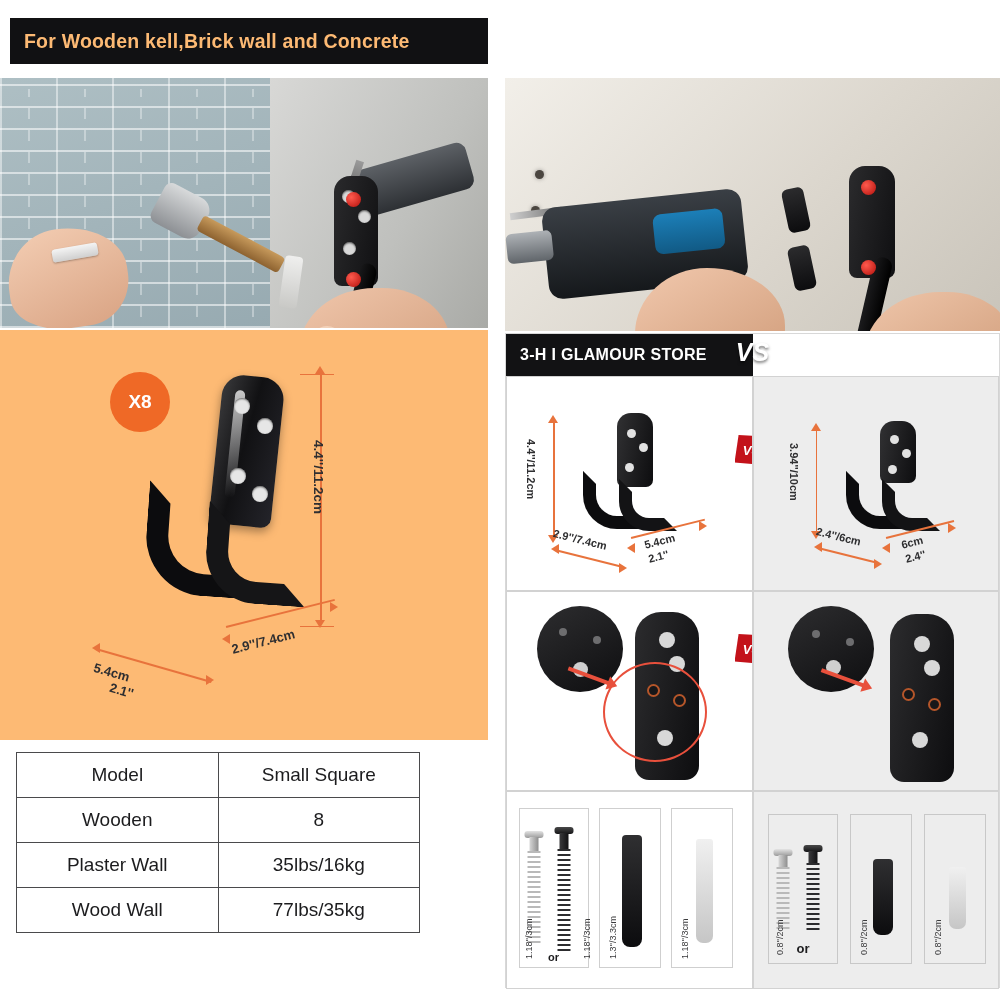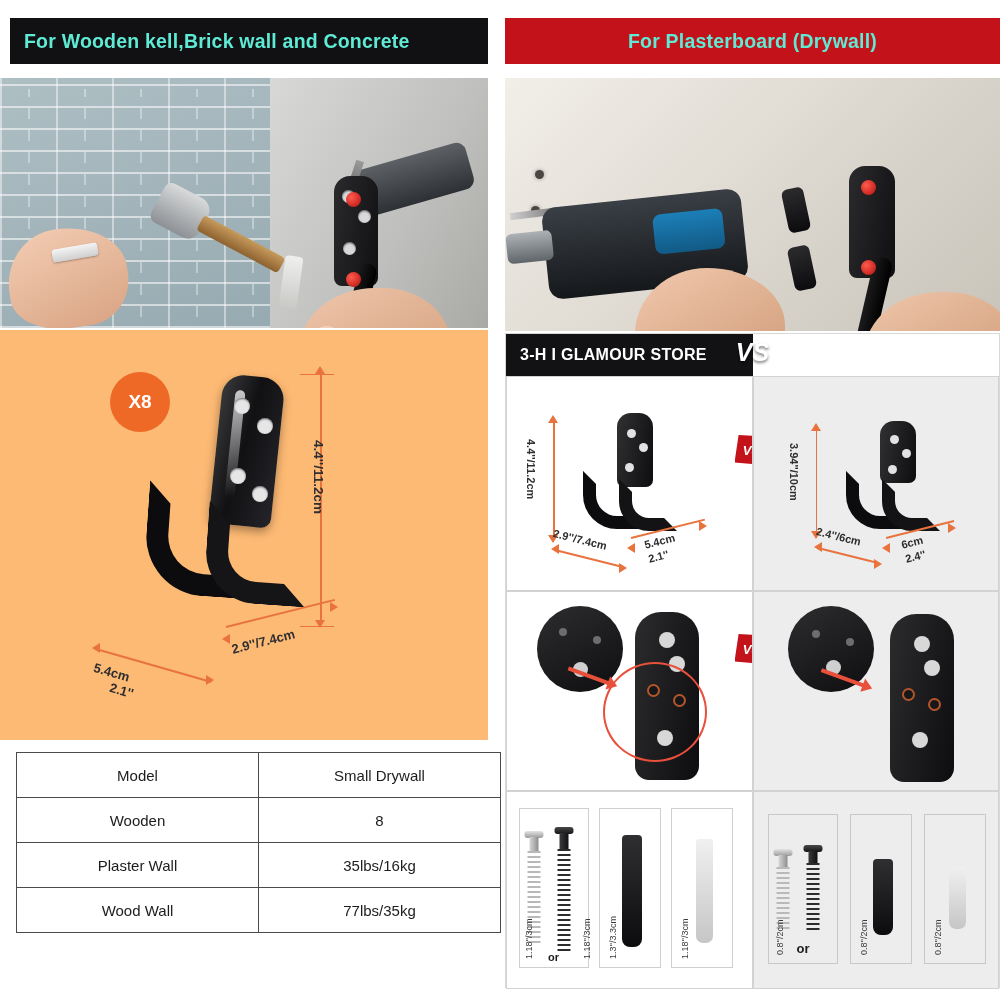--- a/index.html
+++ b/index.html
@@ -10,21 +10,21 @@
     background:#ffffff;
     overflow:hidden;
     position:relative;
   }
   .page { position:absolute; inset:0; }
 
   
   .banner {
     position:absolute; top:18px; height:46px;
     display:flex; align-items:center;
-    color:#5eead4; font-size:19.5px; font-weight:700;
+    color:#fdba74; font-size:19.5px; font-weight:700;
     letter-spacing:.2px; white-space:nowrap;
   }
   .banner-left { left:10px; width:478px; background:#111113; padding-left:14px; }
   .banner-right { left:505px; width:495px; background:#c3121a; justify-content:center; }
 
   
   .photo-left {
     position:absolute; left:0; top:78px; width:488px; height:250px;
     overflow:hidden; background:#b9c6c8;
   }
@@ -226,23 +226,23 @@
   .arr-left{ border-top:5px solid transparent; border-bottom:5px solid transparent; border-right:8px solid #e8733c; }
   .arr-right{ border-top:5px solid transparent; border-bottom:5px solid transparent; border-left:8px solid #e8733c; }
   .dim-label{
     position:absolute; color:#2f2f31; font-size:13.5px; font-weight:600;
     white-space:nowrap;
   }
   .tick{ position:absolute; background:#e8733c; }
 
   
   .spec-table{
-    position:absolute; left:16px; top:752px; width:485px;
+    position:absolute; left:16px; top:752px; width:404px;
     border:1.6px solid #4a4a4c; border-collapse:collapse;
-    font-size:15px; color:#1c1c1e; background:#fff;
+    font-size:19px; color:#1c1c1e; background:#fff;
   }
   .spec-table td{
     border:1.2px solid #4a4a4c; height:45px; text-align:center;
     padding:0 6px;
   }
   .spec-table td.k{ width:50%; }
 
   
   .cmp{
     position:absolute; left:505px; top:333px; width:495px; height:655px;
@@ -362,23 +362,20 @@
   .or-text.big{ font-size:13px; }
 </style>
 </head>
 <body>
 
 <div class="page">
 
   <div class="banner banner-left">
     <span>For  Wooden  kell,Brick wall and Concrete</span>
   </div>
-  <div class="banner banner-right">
-    <span>For  Plasterboard (Drywall)</span>
-  </div>
 
   <div class="photo-left">
     <div class="brick-bg"></div>
     <div class="grey-bg"></div>
     <div class="hand-left"></div>
     <div class="anchor-left"></div>
     <div class="hammer">
       <div class="head"></div>
         <div class="handle"></div>
     </div>
@@ -455,21 +452,21 @@
     <div class="dim-line dim-h" style="left:226px; top:296px; width:112px; transform:rotate(-14deg); transform-origin:left center;"></div>
     <div class="arrow arr-left" style="left:222px; top:304px;"></div>
     <div class="arrow arr-right" style="left:330px; top:272px;"></div>
     <div class="dim-label" style="left:230px; top:312px; transform:rotate(-14deg); transform-origin:left top; font-size:13px;">2.9''/7.4cm</div>
   </div>
 
   <table class="spec-table">
     <tbody>
       <tr>
         <td class="k">Model</td>
-        <td>Small Drywall</td>
+        <td>Small Square</td>
       </tr>
       <tr>
         <td class="k">Wooden</td>
         <td>8</td>
       </tr>
       <tr>
         <td class="k">Plaster Wall</td>
         <td>35lbs/16kg</td>
       </tr>
       <tr>

